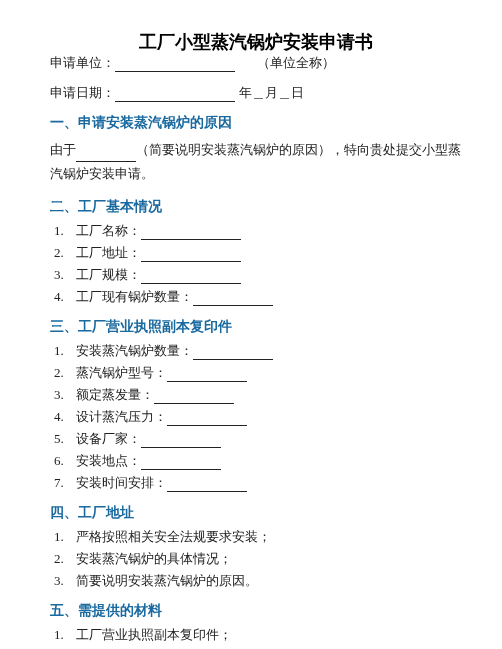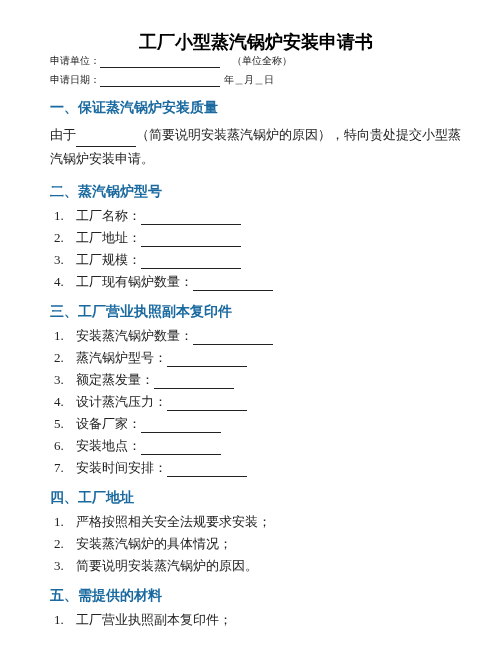--- a/index.html
+++ b/index.html
@@ -20,21 +20,21 @@
       color: #000000;
       font-size: 18px;
       font-weight: bold;
       text-align: center;
       margin-bottom: 0;
     }
     .field-row {
       display: flex;
       align-items: flex-end;
       margin-bottom: 5px;
-      font-size: 10px;
+      font-size: 13px;
     }
     .field-label {
       white-space: nowrap;
     }
     .underline {
       display: inline-block;
       border-bottom: 1px solid #222;
       min-width: 80px;
     }
     .underline-long {
@@ -70,36 +70,36 @@
     }
   </style>
 </head>
 <body>
 
 <h1 class="page-title">工厂小型蒸汽锅炉安装申请书</h1>
 
 <div class="field-row">
   <span class="field-label">申请单位：</span>
   <span class="underline underline-long">&nbsp;&nbsp;&nbsp;&nbsp;&nbsp;&nbsp;&nbsp;&nbsp;&nbsp;&nbsp;&nbsp;</span>
-  <span class="field-label" style="margin-left:12px;">（单位全称）</span>
+  <span class="field-label" style="margin-left:22px;">（单位全称）</span>
 </div>
 
 <div class="field-row">
   <span class="field-label">申请日期：</span>
   <span class="underline underline-long">&nbsp;&nbsp;&nbsp;&nbsp;&nbsp;&nbsp;&nbsp;&nbsp;&nbsp;&nbsp;&nbsp;</span>
-  <span class="field-label" style="margin-left:4px;">年＿月＿日</span>
+  <span class="field-label" style="margin-left:4px;margin-top:7px;">年＿月＿日</span>
 </div>
 
-<div class="section-title">一、保证蒸汽锅炉安装质量</div>
+<div class="section-title">一、申请安装蒸汽锅炉的原因</div>
 
 <div class="paragraph">
   <span>由于</span><span class="underline" style="min-width:60px;">&nbsp;&nbsp;&nbsp;&nbsp;&nbsp;&nbsp;</span><span>（简要说明安装蒸汽锅炉的原因），特向贵处提交小型蒸汽锅炉安装申请。</span>
 </div>
 
-<div class="section-title">二、蒸汽锅炉型号</div>
+<div class="section-title">二、工厂基本情况</div>
 
 <div>
   <div class="list-item">
     <span class="list-num">1.</span>
     <span class="list-text">工厂名称：<span class="underline" style="min-width:100px;">&nbsp;&nbsp;&nbsp;&nbsp;&nbsp;&nbsp;&nbsp;&nbsp;</span></span>
   </div>
   <div class="list-item">
     <span class="list-num">2.</span>
     <span class="list-text">工厂地址：<span class="underline" style="min-width:100px;">&nbsp;&nbsp;&nbsp;&nbsp;&nbsp;&nbsp;&nbsp;&nbsp;</span></span>
   </div>

